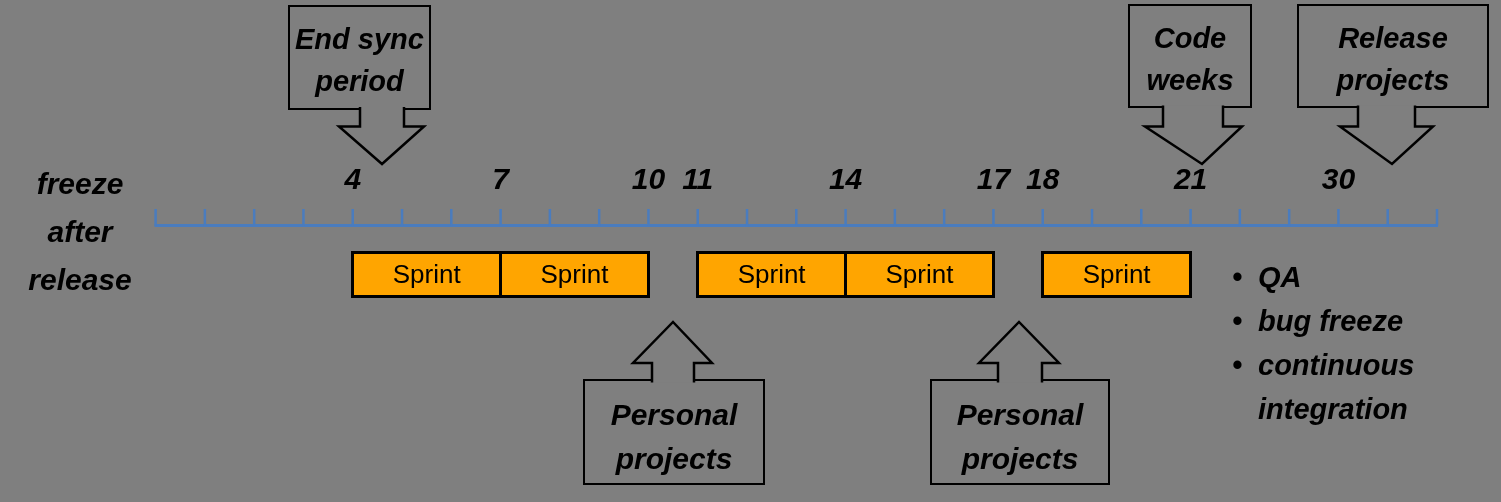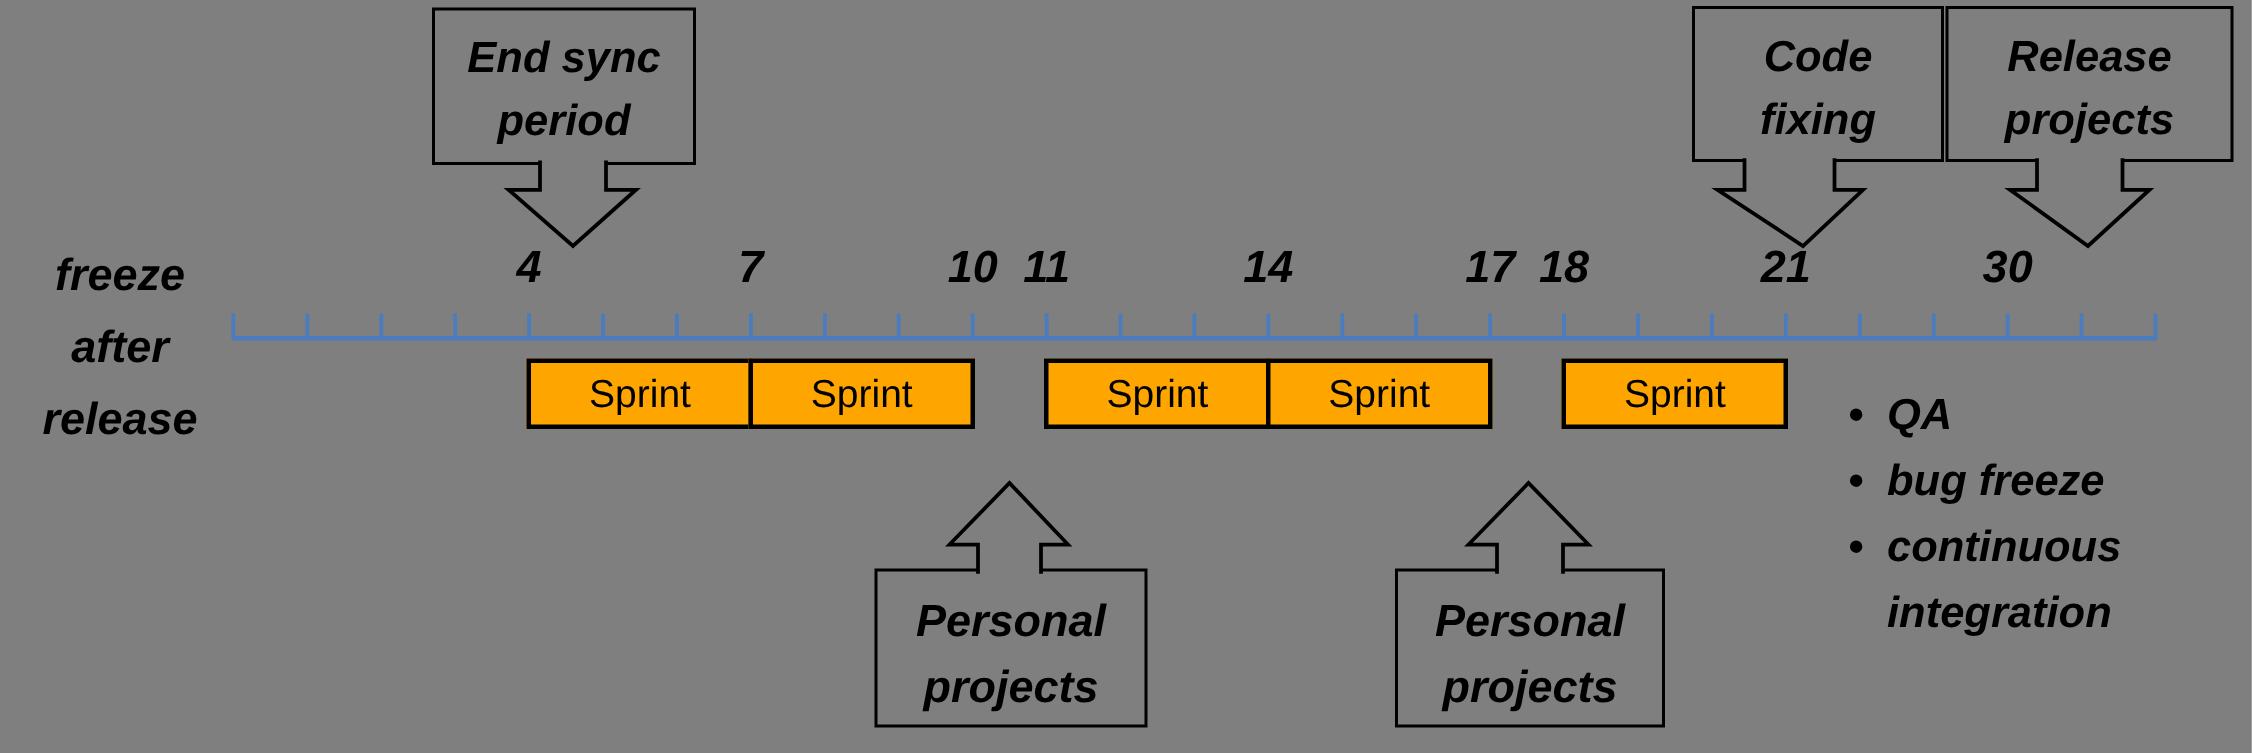--- a/index.html
+++ b/index.html
@@ -13,44 +13,44 @@
   .lbl { position:absolute; font-weight:bold; font-style:italic; text-align:center; }
   .box { position:absolute; border:2.5px solid #000; text-align:center;
          font-weight:bold; font-style:italic; }
   .topbox  { font-size:29px; line-height:42px; padding-top:11px; }
   .pbox    { font-size:30px; line-height:44px; padding-top:12px; }
   .axis-label  { left:5px;   top:160px; width:150px; font-size:30px; line-height:48px; }
   .phase-label { left:125px; top:260px; width:250px; font-size:30px; line-height:46px; }
   .wk { position:absolute; top:161px; transform:translateX(-50%);
         font-weight:bold; font-style:italic; font-size:30px; line-height:36px;
         text-align:center; white-space:nowrap; }
-  .sprint { position:absolute; top:239px; height:47px;
+  .sprint { position:absolute; top:251px; height:47px;
             background:#FFA500; border:3px solid #000;
             display:flex; align-items:center; justify-content:center;
             font-size:26px; font-weight:normal; font-style:normal; }
   .bullets { position:absolute; left:1222px; top:255px; width:260px;
              font-size:29px; font-weight:bold; font-style:italic; line-height:44px; }
   .bullet-row { display:flex; align-items:flex-start; }
   .bullet-dot { width:30px; flex:0 0 30px; text-align:center; }
   .bullet-text { max-width:178px; padding-left:6px; }
   svg.overlay { position:absolute; left:0; top:0; pointer-events:none; }
 </style>
 </head>
 <body>
 
 <div class="canvas">
 
-  <div class="box topbox" style="left:288px; top:5px; width:176px; height:105px;text-align:center;">
+  <div class="box topbox" style="left:288px; top:5px; width:143px; height:105px;text-align:center;">
       <div>End sync</div>
       <div>period</div>
     </div>
 
-  <div class="box topbox" style="left:1128px; top:4px; width:168px; height:104px;">
+  <div class="box topbox" style="left:1128px; top:4px; width:124px; height:104px;">
       <div>Code</div>
-      <div>fixing</div>
+      <div>weeks</div>
     </div>
 
   <div class="box topbox" style="left:1297px; top:4px; width:192px; height:104px;">
       <div>Release</div>
       <div>projects</div>
     </div>
 
   <div class="lbl axis-label">
       <div>freeze</div>
       <div>after</div>

